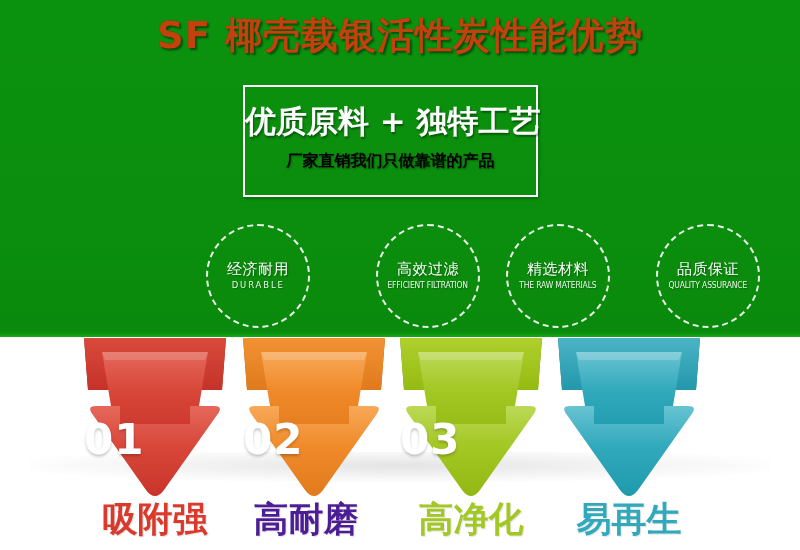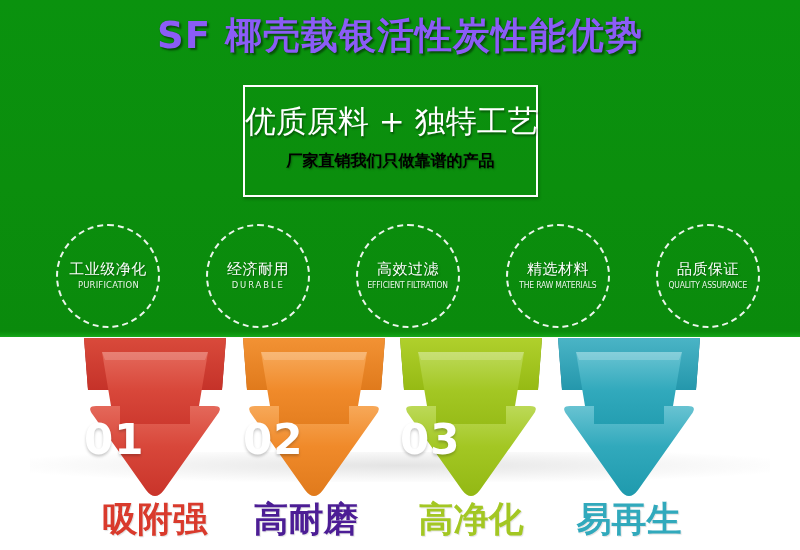--- a/index.html
+++ b/index.html
@@ -19,36 +19,36 @@
   .green-edge{
     position:absolute;left:0;top:331px;width:800px;height:6px;
     background:linear-gradient(180deg,#0a8a0c 0%,#0f9a12 60%,#1aa81d 100%);
   }
 
   
   .headline{
     position:absolute;left:0;top:14px;width:800px;
     text-align:center;
     font-size:37px;line-height:44px;font-weight:bold;
-    color:#8b5cf6;
+    color:#c2410c;
     letter-spacing:1px;
     text-shadow:2px 2px 2px rgba(0,0,0,.45), 0 0 1px rgba(0,0,0,.3);
     white-space:nowrap;
   }
 
   
   .slogan-box{
     position:absolute;left:243px;top:85px;width:295px;height:112px;
     border:2px solid #ffffff;
     box-sizing:border-box;
     box-shadow:1px 2px 3px rgba(0,0,0,.25);
   }
   .slogan-main{
     position:absolute;left:0;top:14px;width:100%;
-    text-align:center;color:#fff;font-weight:normal;
+    text-align:center;color:#fff;font-weight:bold;
     font-size:31px;line-height:40px;white-space:nowrap;
     text-shadow:1px 2px 2px rgba(0,0,0,.4);
   }
   .slogan-sub{
     position:absolute;left:0;top:62px;width:100%;
     text-align:center;color:#000000;font-weight:bold;
     font-size:16px;line-height:24px;white-space:nowrap;
     text-shadow:1px 1px 2px rgba(0,0,0,.35);
   }
 
@@ -110,29 +110,25 @@
   <div class="green-edge"></div>
 
   <div class="headline">SF 椰壳载银活性炭性能优势</div>
 
   <div class="slogan-box">
     <div class="slogan-main">优质原料 + 独特工艺</div>
     <div class="slogan-sub">厂家直销我们只做靠谱的产品</div>
   </div>
 
   <div class="circles">
-    <div class="circle" style="left:56px">
-      <span class="cn">工业级净化</span>
-      <span class="en">PURIFICATION</span>
-    </div>
     <div class="circle" style="left:206px">
       <span class="cn">经济耐用</span>
       <span class="en" style="letter-spacing:2px">DURABLE</span>
     </div>
-    <div class="circle tight" style="left:356px">
+    <div class="circle tight" style="left:376px">
       <span class="cn">高效过滤</span>
       <span class="en">EFFICIENT FILTRATION</span>
     </div>
     <div class="circle tight" style="left:506px">
       <span class="cn">精选材料</span>
       <span class="en">THE RAW MATERIALS</span>
     </div>
     <div class="circle tight" style="left:656px">
       <span class="cn">品质保证</span>
       <span class="en">QUALITY ASSURANCE</span>

